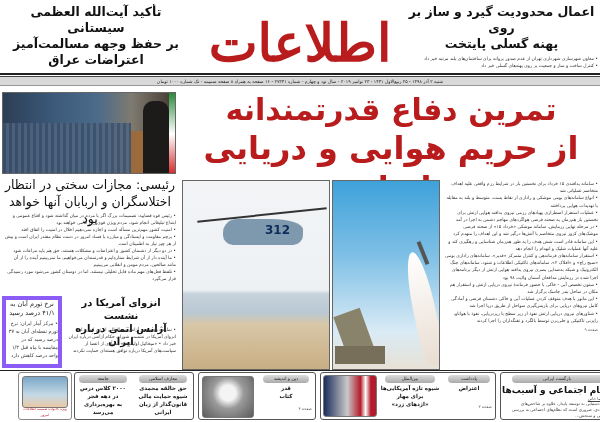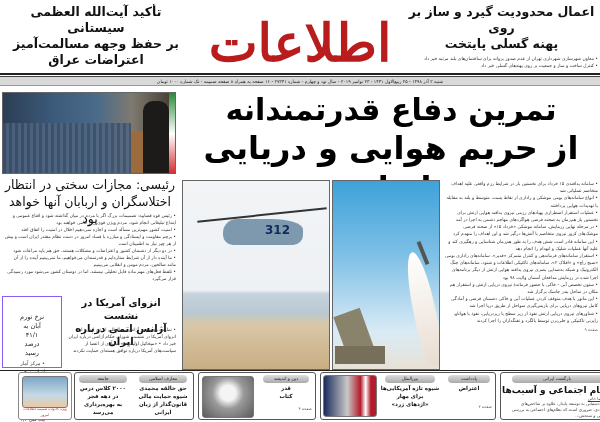--- a/index.html
+++ b/index.html
@@ -17,21 +17,21 @@
   .top-bullets { margin-top: 3px; font-size: 4.5px; line-height: 7px; color: #333; }
   .page-ref { font-size: 4px; color: #555; margin-top: 2px; }
 
   .masthead { left: 195px; top: 2px; width: 210px; height: 68px; display: flex; align-items: center; justify-content: center; }
   .masthead span { font-family: "DejaVu Serif", serif; font-weight: bold; font-size: 52px; color: #b91c1c; line-height: 1; letter-spacing: -1px; margin-top: 14px; }
 
   .rule-thick { left: 0; width: 600px; height: 2px; background: #222; }
   .date-bar { left: 0; top: 76px; width: 600px; height: 10px; background: #d9d9d9; border-top: 1px solid #444; border-bottom: 1px solid #999; font-size: 4.5px; line-height: 9px; text-align: center; color: #222; }
 
   
-  .headline { left: 182px; top: 92px; width: 418px; font-weight: bold; color: #000000; text-align: center; }
+  .headline { left: 182px; top: 92px; width: 418px; font-weight: bold; color: #b91c1c; text-align: center; }
   .headline .l1 { font-size: 30px; line-height: 36px; }
   .headline .l2 { font-size: 32px; line-height: 40px; }
 
   
   .photo { border: 1px solid #666; overflow: hidden; }
   .photo-heli { left: 182px; top: 180px; width: 148px; height: 190px;
     background: linear-gradient(#f2f4f6 0%, #eef1f4 58%, #c7d3dc 60%, #b9c8d3 70%, #d8c7a8 76%, #c9ae83 100%); }
   .photo-missile { left: 332px; top: 180px; width: 108px; height: 190px;
     background: linear-gradient(#3ea2da 0%, #7fc0e6 40%, #d9ebf5 80%, #e8e1d6 100%); }
   .photo-rally { left: 2px; top: 92px; width: 174px; height: 82px;
@@ -47,21 +47,21 @@
 
   .podium { left: 128px; top: 38px; width: 22px; height: 44px; background: #9c6b3d; }
   .cleric { left: 140px; top: 8px; width: 26px; height: 74px; background: #1d1b1a; border-radius: 10px 10px 0 0; }
   .crowd { left: 0; top: 30px; width: 128px; height: 52px; background: repeating-linear-gradient(90deg, #3a4f6a 0 3px, #50657f 3px 6px); opacity: .85; }
   .flag { left: 166px; top: 0; width: 8px; height: 82px; background: linear-gradient(#2a8a3a, #fff 50%, #d42424); }
 
   
   .left-head { left: 2px; top: 176px; width: 176px; font-weight: normal; font-size: 12.5px; line-height: 17px; text-align: center; }
   .left-body { left: 4px; top: 212px; width: 172px; font-size: 4.5px; line-height: 7px; color: #333; }
 
-  .box-inflation { left: 2px; top: 296px; width: 60px; height: 72px; border: 1px solid #8b5cf6; padding: 16px; }
+  .box-inflation { left: 2px; top: 296px; width: 60px; height: 72px; border: 4px solid #8b5cf6; padding: 0; }
   .infl-head { font-size: 6.5px; line-height: 9px; text-align: center; color: #222; }
   .infl-body { font-size: 5px; line-height: 8px; color: #333; margin-top: 1px; }
 
   .us-head { left: 64px; top: 296px; width: 114px; font-weight: bold; font-size: 10px; line-height: 13px; text-align: center; }
   .us-body { left: 66px; top: 326px; width: 110px; font-size: 4.5px; line-height: 7px; color: #333; }
 
   
   .right-body { left: 443px; top: 180px; width: 155px; font-size: 4.5px; line-height: 7.2px; color: #333; overflow: hidden; height: 190px; }
 
   

